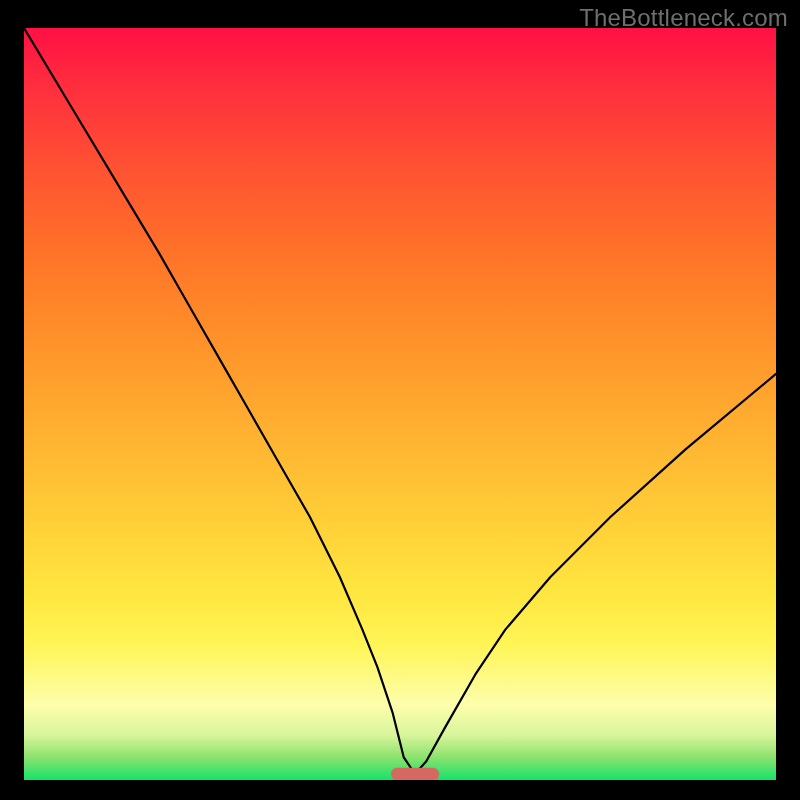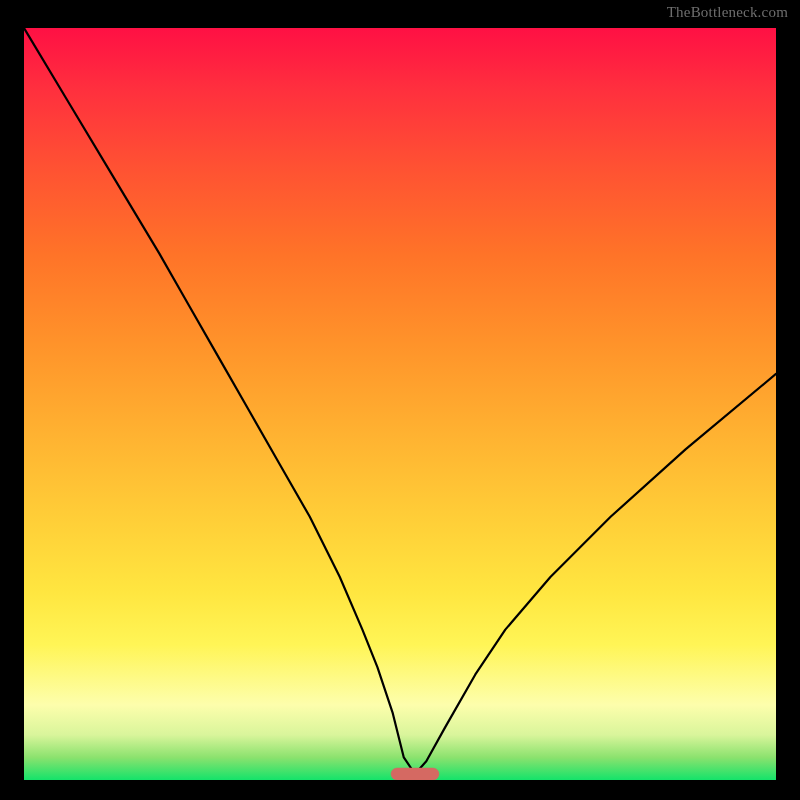--- a/index.html
+++ b/index.html
@@ -15,25 +15,24 @@
     position: relative;
     width: 800px;
     height: 800px;
     background: #000;
   }
   .watermark {
     position: absolute;
     top: 4px;
     right: 12px;
     color: #6e6e6e;
-    font-size: 15px;
+    font-size: 24px;
     font-weight: 500;
     z-index: 10;
     letter-spacing: 0.2px;
-    font-family: Liberation Serif, serif;
   }
   .plot-area {
     position: absolute;
     left: 24px;
     top: 28px;
     width: 752px;
     height: 752px;
     background: linear-gradient(
       to bottom,
       #ff1044 0%,

